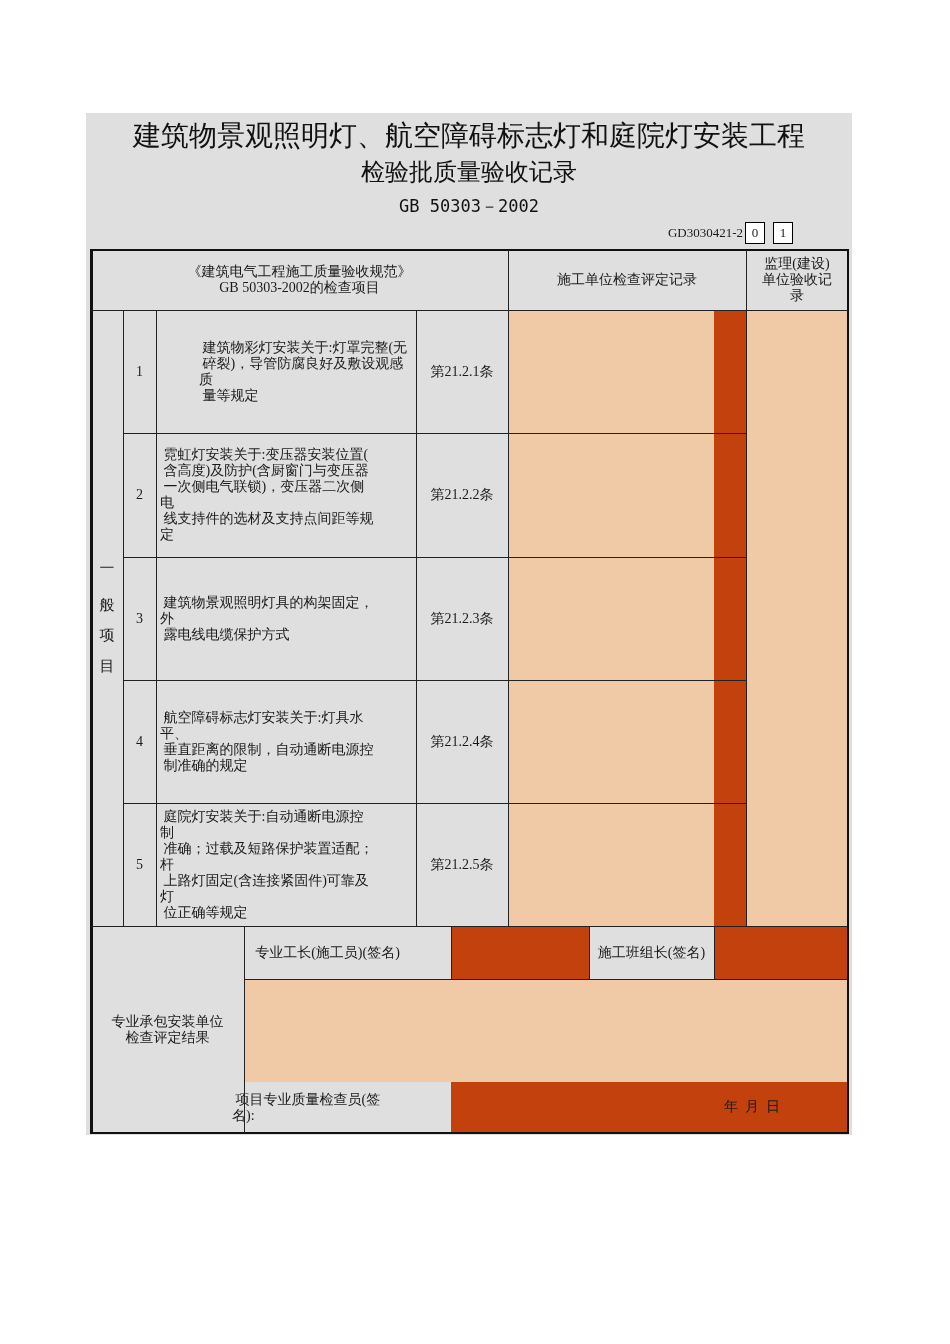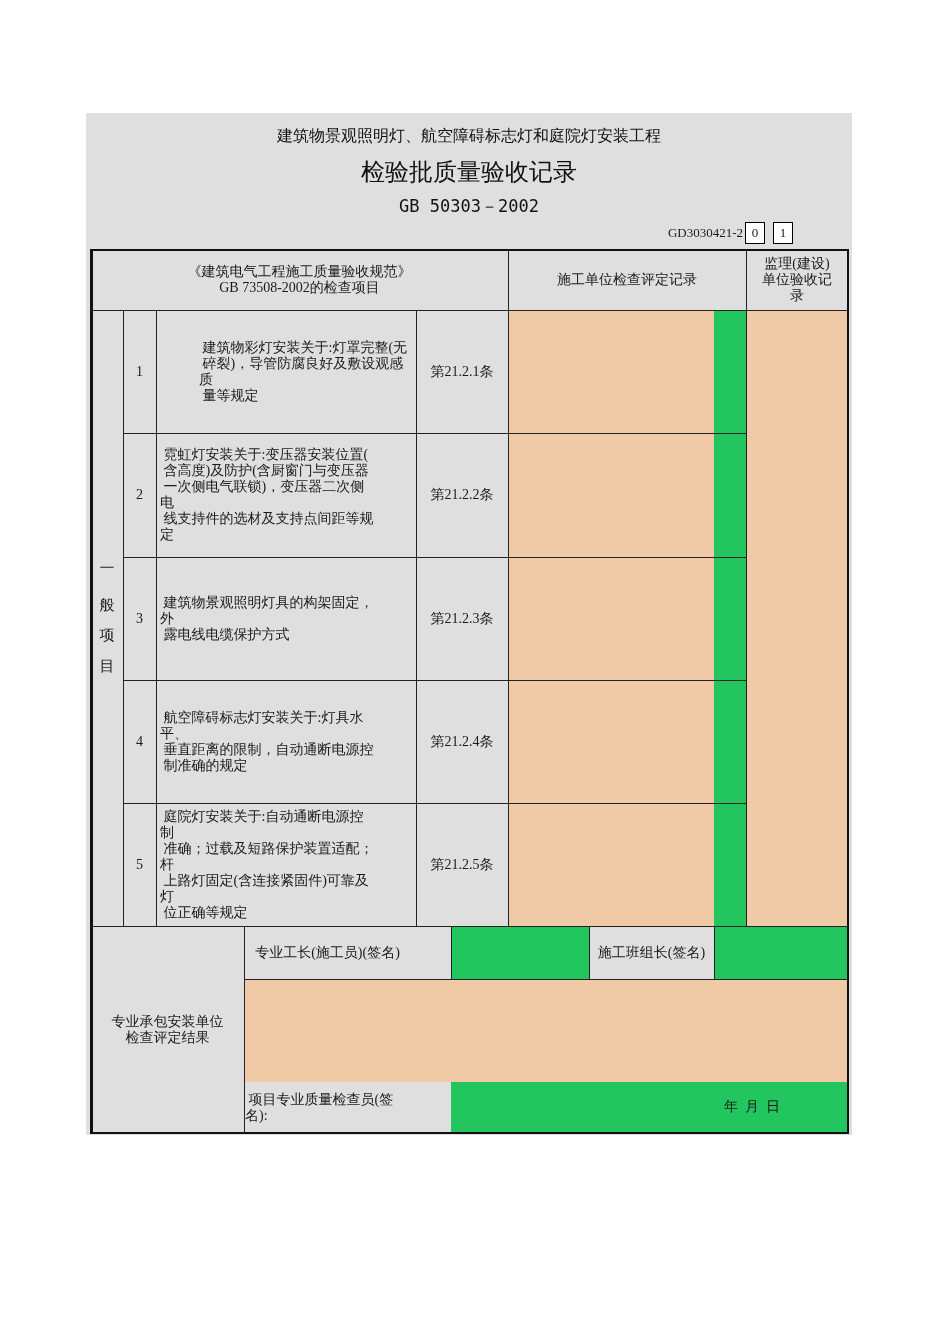--- a/index.html
+++ b/index.html
@@ -1,30 +1,30 @@
 <!DOCTYPE html>
 <html><head>
 <meta charset="utf-8">
 <style>
   html,body{margin:0;padding:0;background:#ffffff;}
   body{width:950px;height:1344px;position:relative;overflow:hidden;
        font-family:"Liberation Serif","DejaVu Serif",serif;color:#1a1a1a;}
   .sheet{position:absolute;left:86px;top:113px;width:766px;height:1022px;background:#dfdfdf;}
   .t1,.t2,.t3{position:absolute;left:86px;width:766px;text-align:center;
        font-family:"DejaVu Sans","Liberation Sans",sans-serif;color:#111;}
-  .t1{top:121px;font-size:16px;line-height:30px;}
+  .t1{top:121px;font-size:28px;line-height:30px;}
   .t2{top:157px;font-size:24px;line-height:30px;}
   .t3{top:192px;font-size:17px;line-height:28px;font-family:"DejaVu Sans Mono","Liberation Mono",monospace;}
   .code{position:absolute;left:600px;width:143px;top:225px;text-align:right;font-size:13px;line-height:16px;}
   .codebox{position:absolute;top:222px;width:18px;height:20px;border:1px solid #000;background:#fff;
        font-size:13px;line-height:20px;text-align:center;}
   .cell{position:absolute;box-sizing:border-box;}
   .g{background:#dfdfdf;}
   .p{background:#f0c9a7;}
-  .w{background:#22c55e;}
+  .w{background:#c2410c;}
   .txt{font-size:14px;line-height:16px;}
   .center{display:flex;align-items:center;justify-content:center;text-align:center;}
   .vline{position:absolute;background:#222;width:1px;}
   .hline{position:absolute;background:#222;height:1px;}
   .desc{white-space:pre;font-size:14px;line-height:16px;padding-left:4px;display:flex;align-items:center;}
   .vchar{position:absolute;left:91px;width:32px;text-align:center;font-size:15px;line-height:18px;}
 </style>
 </head>
 <body>
 
@@ -35,21 +35,21 @@
 <div class="t3">GB 50303－2002</div>
 
 <div class="code">GD3030421-2</div>
 <div class="codebox" style="left:745px">0</div>
 <div class="codebox" style="left:773px">1</div>
 
 <div>
 
   <div class="cell g center txt" style="left:91px;top:250px;width:417px;height:60px;flex-direction:column;">
     <div>《建筑电气工程施工质量验收规范》</div>
-    <div>GB  73508-2002的检查项目</div>
+    <div>GB  50303-2002的检查项目</div>
   </div>
   <div class="cell g center txt" style="left:508px;top:250px;width:238px;height:60px;">施工单位检查评定记录</div>
   <div class="cell g center txt" style="left:746px;top:250px;width:102px;height:60px;white-space:pre;">监理(建设)
 单位验收记
 录</div>
 
   <div class="cell g" style="left:91px;top:310px;width:32px;height:616px;"></div>
   <div class="vchar" style="top:559px">一</div>
   <div class="vchar" style="top:596px">般</div>
   <div class="vchar" style="top:626px">项</div>
@@ -116,21 +116,21 @@
     <div class="cell w" style="left:714px;top:803px;width:32px;height:123px;"></div>
   </div>
 
   <div class="cell g center txt" style="left:91px;top:926px;width:153px;height:207px;white-space:pre;">专业承包安装单位
 检查评定结果</div>
   <div class="cell g center txt" style="left:244px;top:926px;width:167px;height:53px;">专业工长(施工员)(签名)</div>
   <div class="cell w center txt" style="left:451px;top:926px;width:138px;height:53px;"></div>
   <div class="cell g center txt" style="left:589px;top:926px;width:125px;height:53px;text-align:right;">施工班组长(签名)</div>
   <div class="cell w center txt" style="left:714px;top:926px;width:134px;height:53px;"></div>
   <div class="cell p" style="left:244px;top:979px;width:604px;height:103px;"></div>
-  <div class="cell g txt" style="left:241px;top:1082px;width:207px;height:51px;white-space:pre;display:flex;align-items:center;padding-left:4px;"> 项目专业质量检查员(签
+  <div class="cell g txt" style="left:228px;top:1082px;width:207px;height:51px;white-space:pre;display:flex;align-items:center;padding-left:4px;"> 项目专业质量检查员(签
 名):</div>
   <div class="cell w" style="left:451px;top:1082px;width:397px;height:51px;">
     <span class="txt" style="position:absolute;left:273px;top:17px;white-space:pre;">年  月  日</span>
   </div>
 
   <div>
 
     <div class="hline" style="left:90px;top:249px;width:759px;height:2px;background:#111;"></div>
     <div class="hline" style="left:90px;top:1132px;width:759px;height:2px;background:#111;"></div>
     <div class="vline" style="left:90px;top:249px;height:885px;width:3px;background:#111;"></div>

